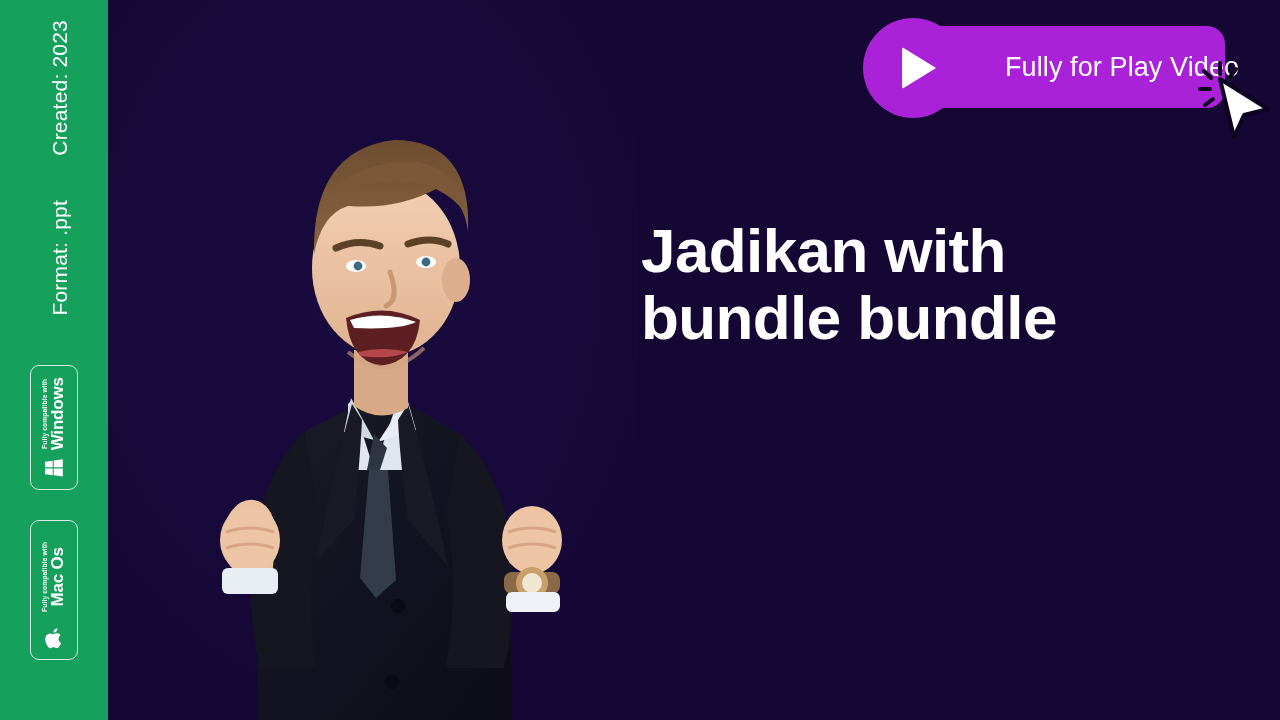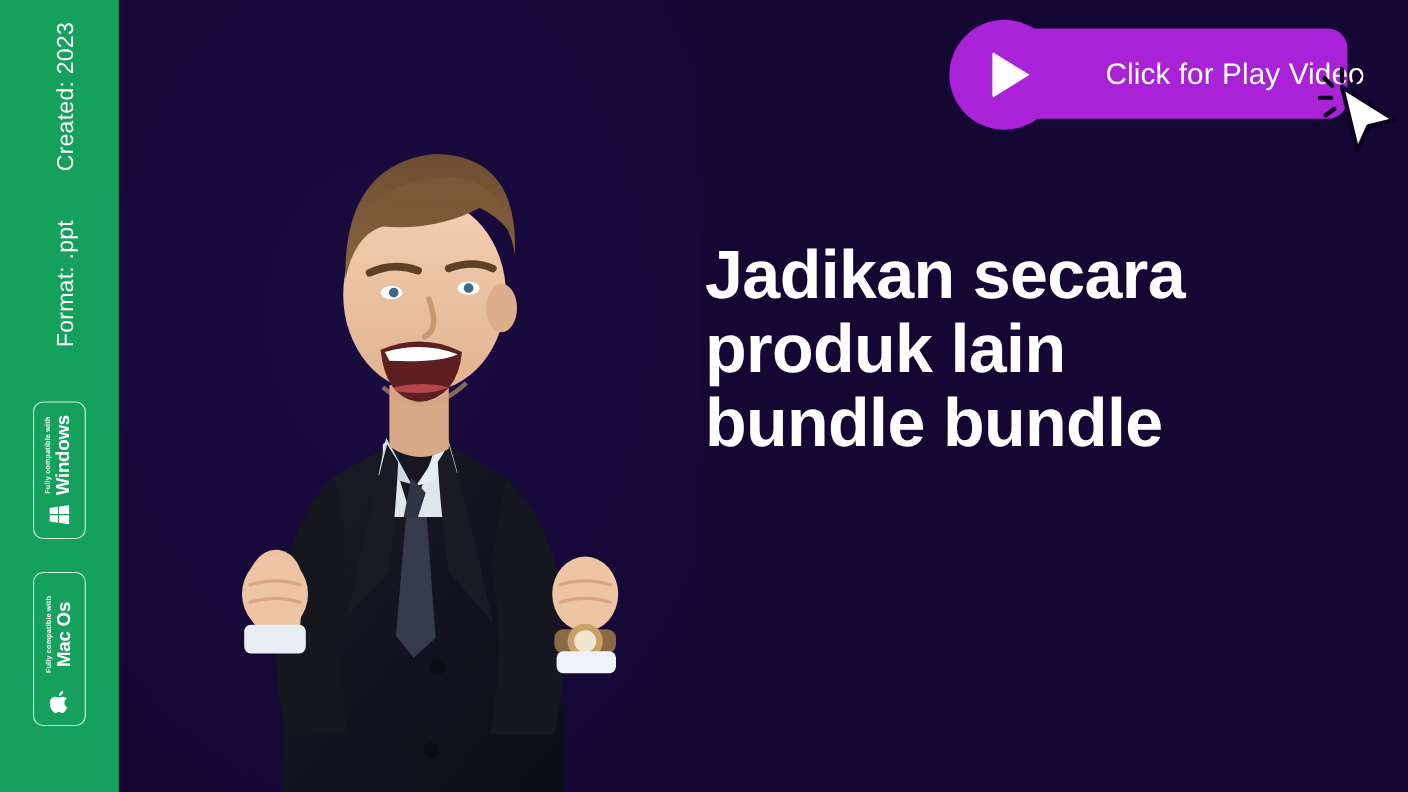--- a/index.html
+++ b/index.html
@@ -244,28 +244,27 @@
       <circle cx="424" cy="583" r="16" fill="#c9a06a"></circle>
       <circle cx="424" cy="583" r="10" fill="#f1e6d4"></circle>
       <rect x="398" y="592" width="54" height="20" rx="6" fill="#eef2f7"></rect>
 
       <circle cx="290" cy="606" r="7" fill="#0a0b14"></circle>
       <circle cx="284" cy="682" r="7" fill="#0a0b14"></circle>
     </svg>
   </div>
 
   <div class="headline">
-    <span>Jadikan secara</span>
-    <span>produk lain</span>
+    <span>Jadikan with</span>
     <span>bundle bundle</span>
   </div>
 
   <div class="play-btn">
     <div class="play-pill">
-      <span class="play-label">Click for Play Video</span>
+      <span class="play-label">Fully for Play Video</span>
     </div>
     <div class="play-circle">
       <div class="play-tri"></div>
     </div>
   </div>
 
   <div class="cursor">
     <svg width="76" height="82" viewBox="0 0 76 82">
       <g stroke="#0d0422" stroke-width="4" stroke-linecap="round">
         <line x1="22" y1="6" x2="22" y2="17"></line>

